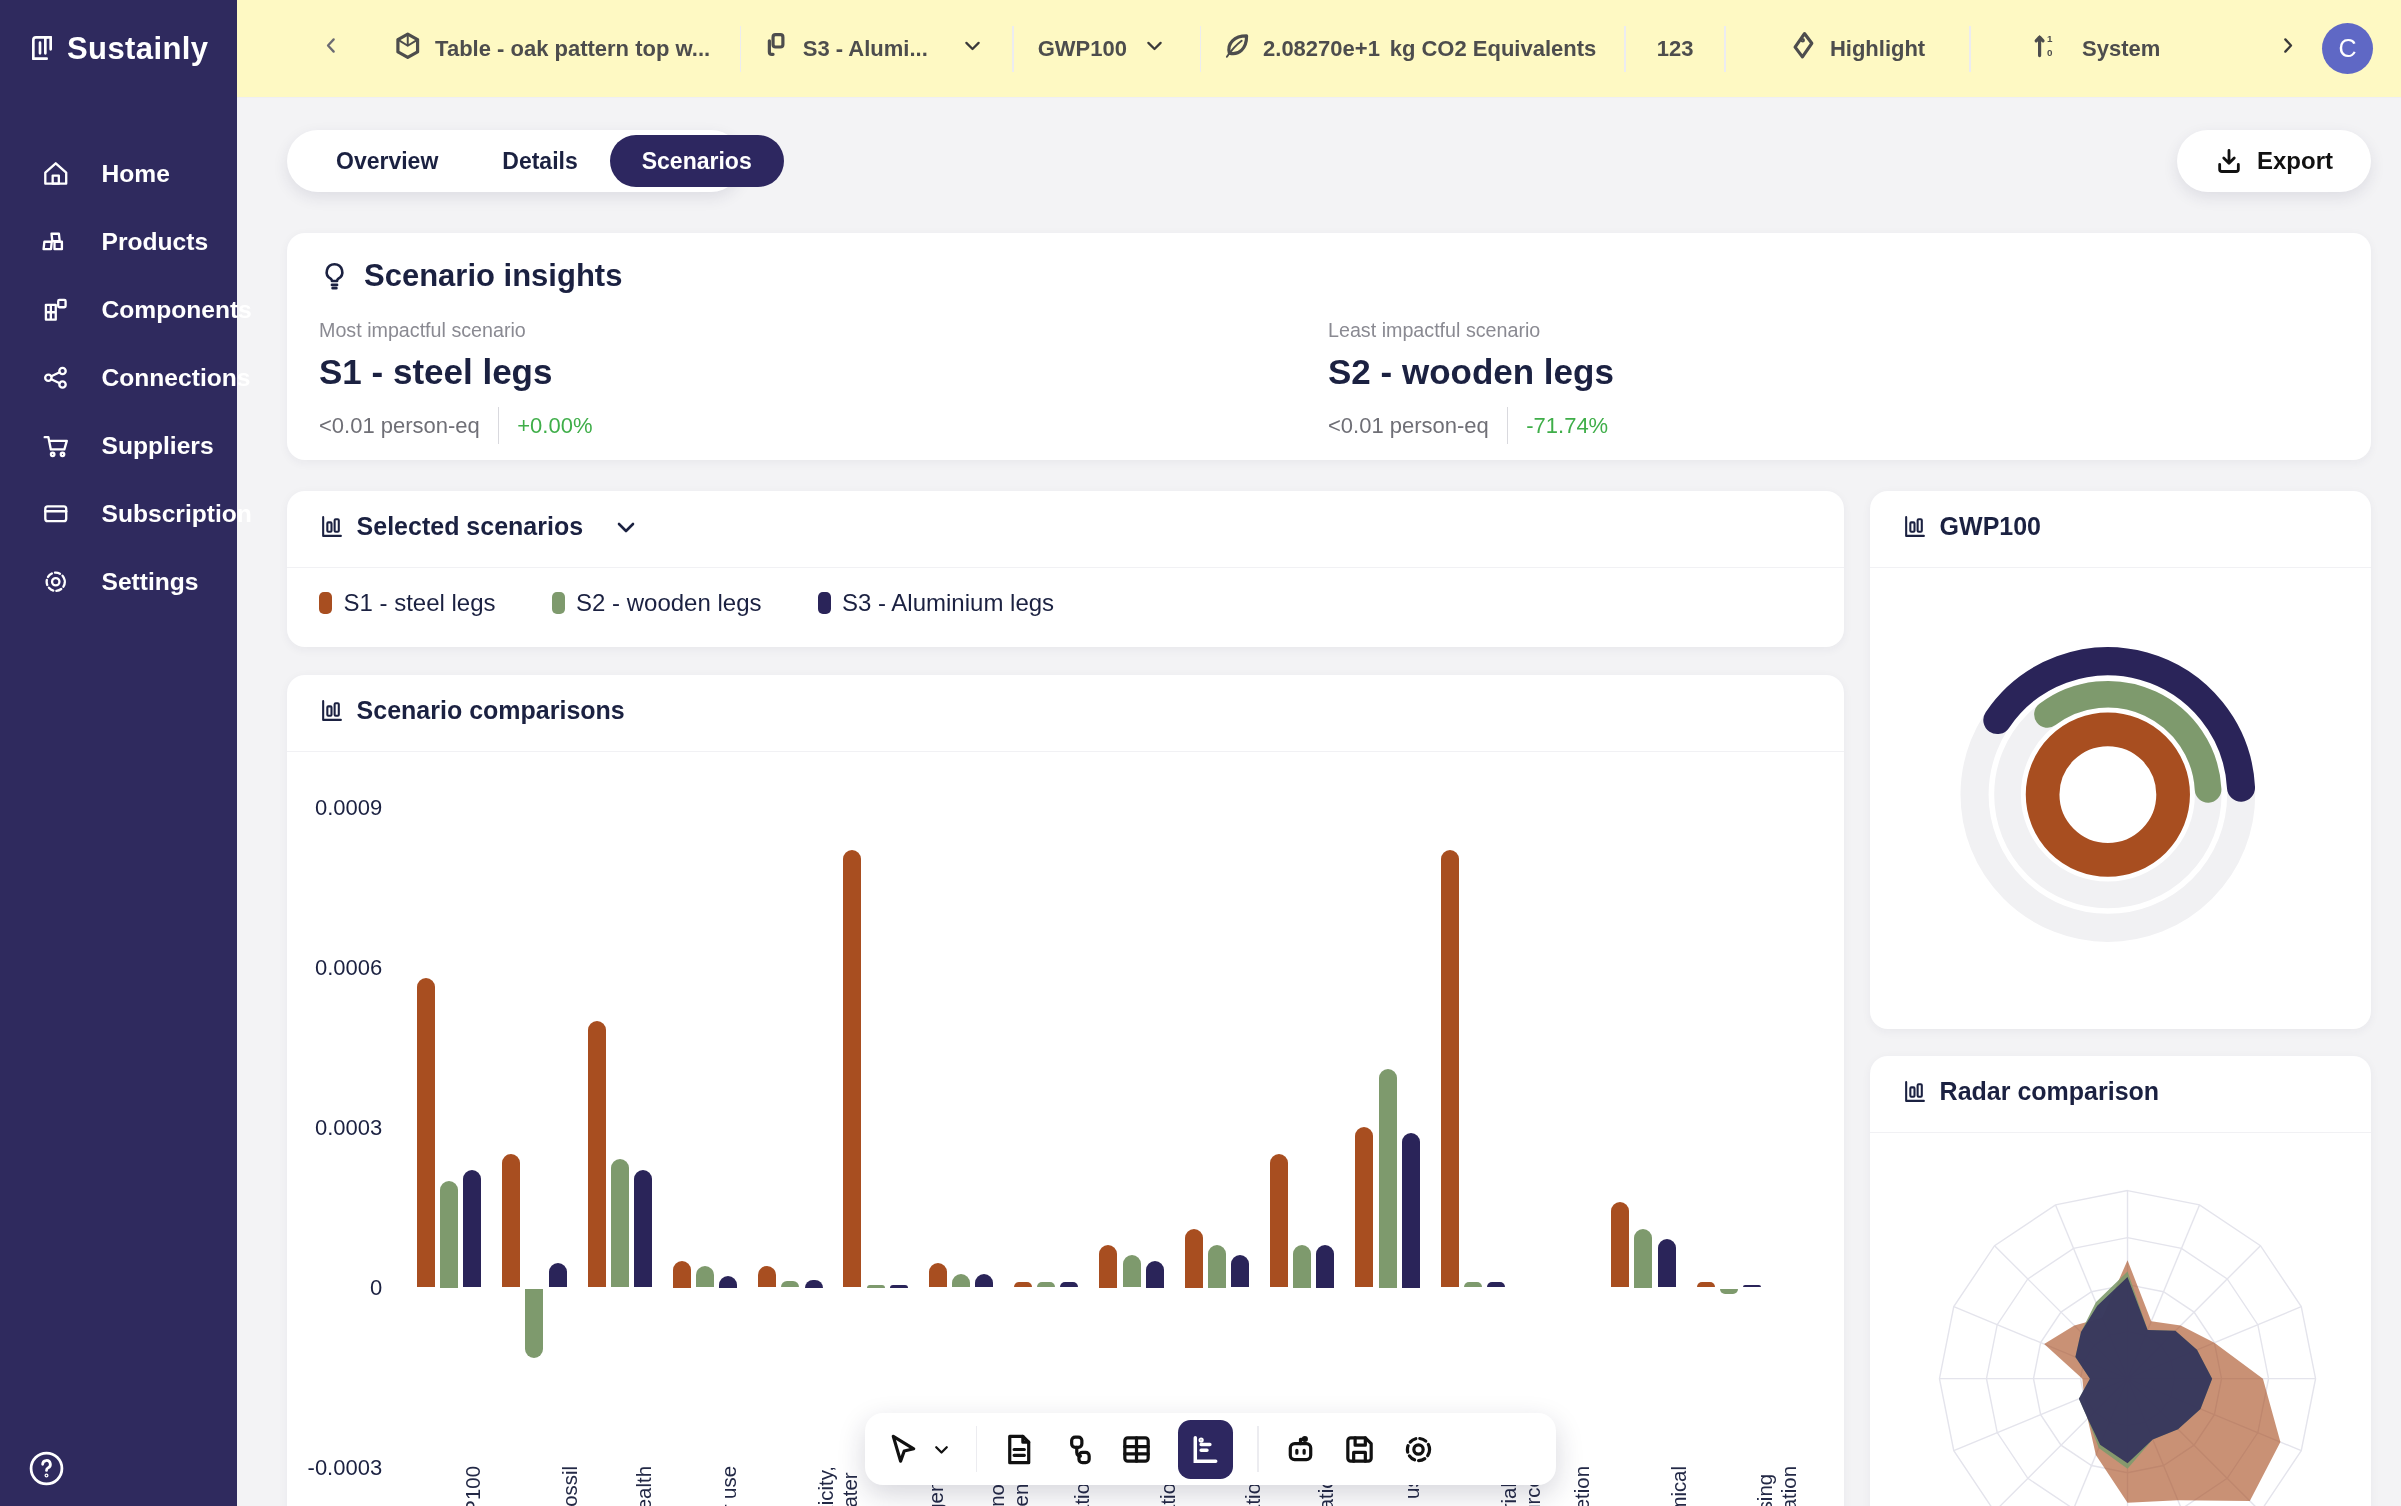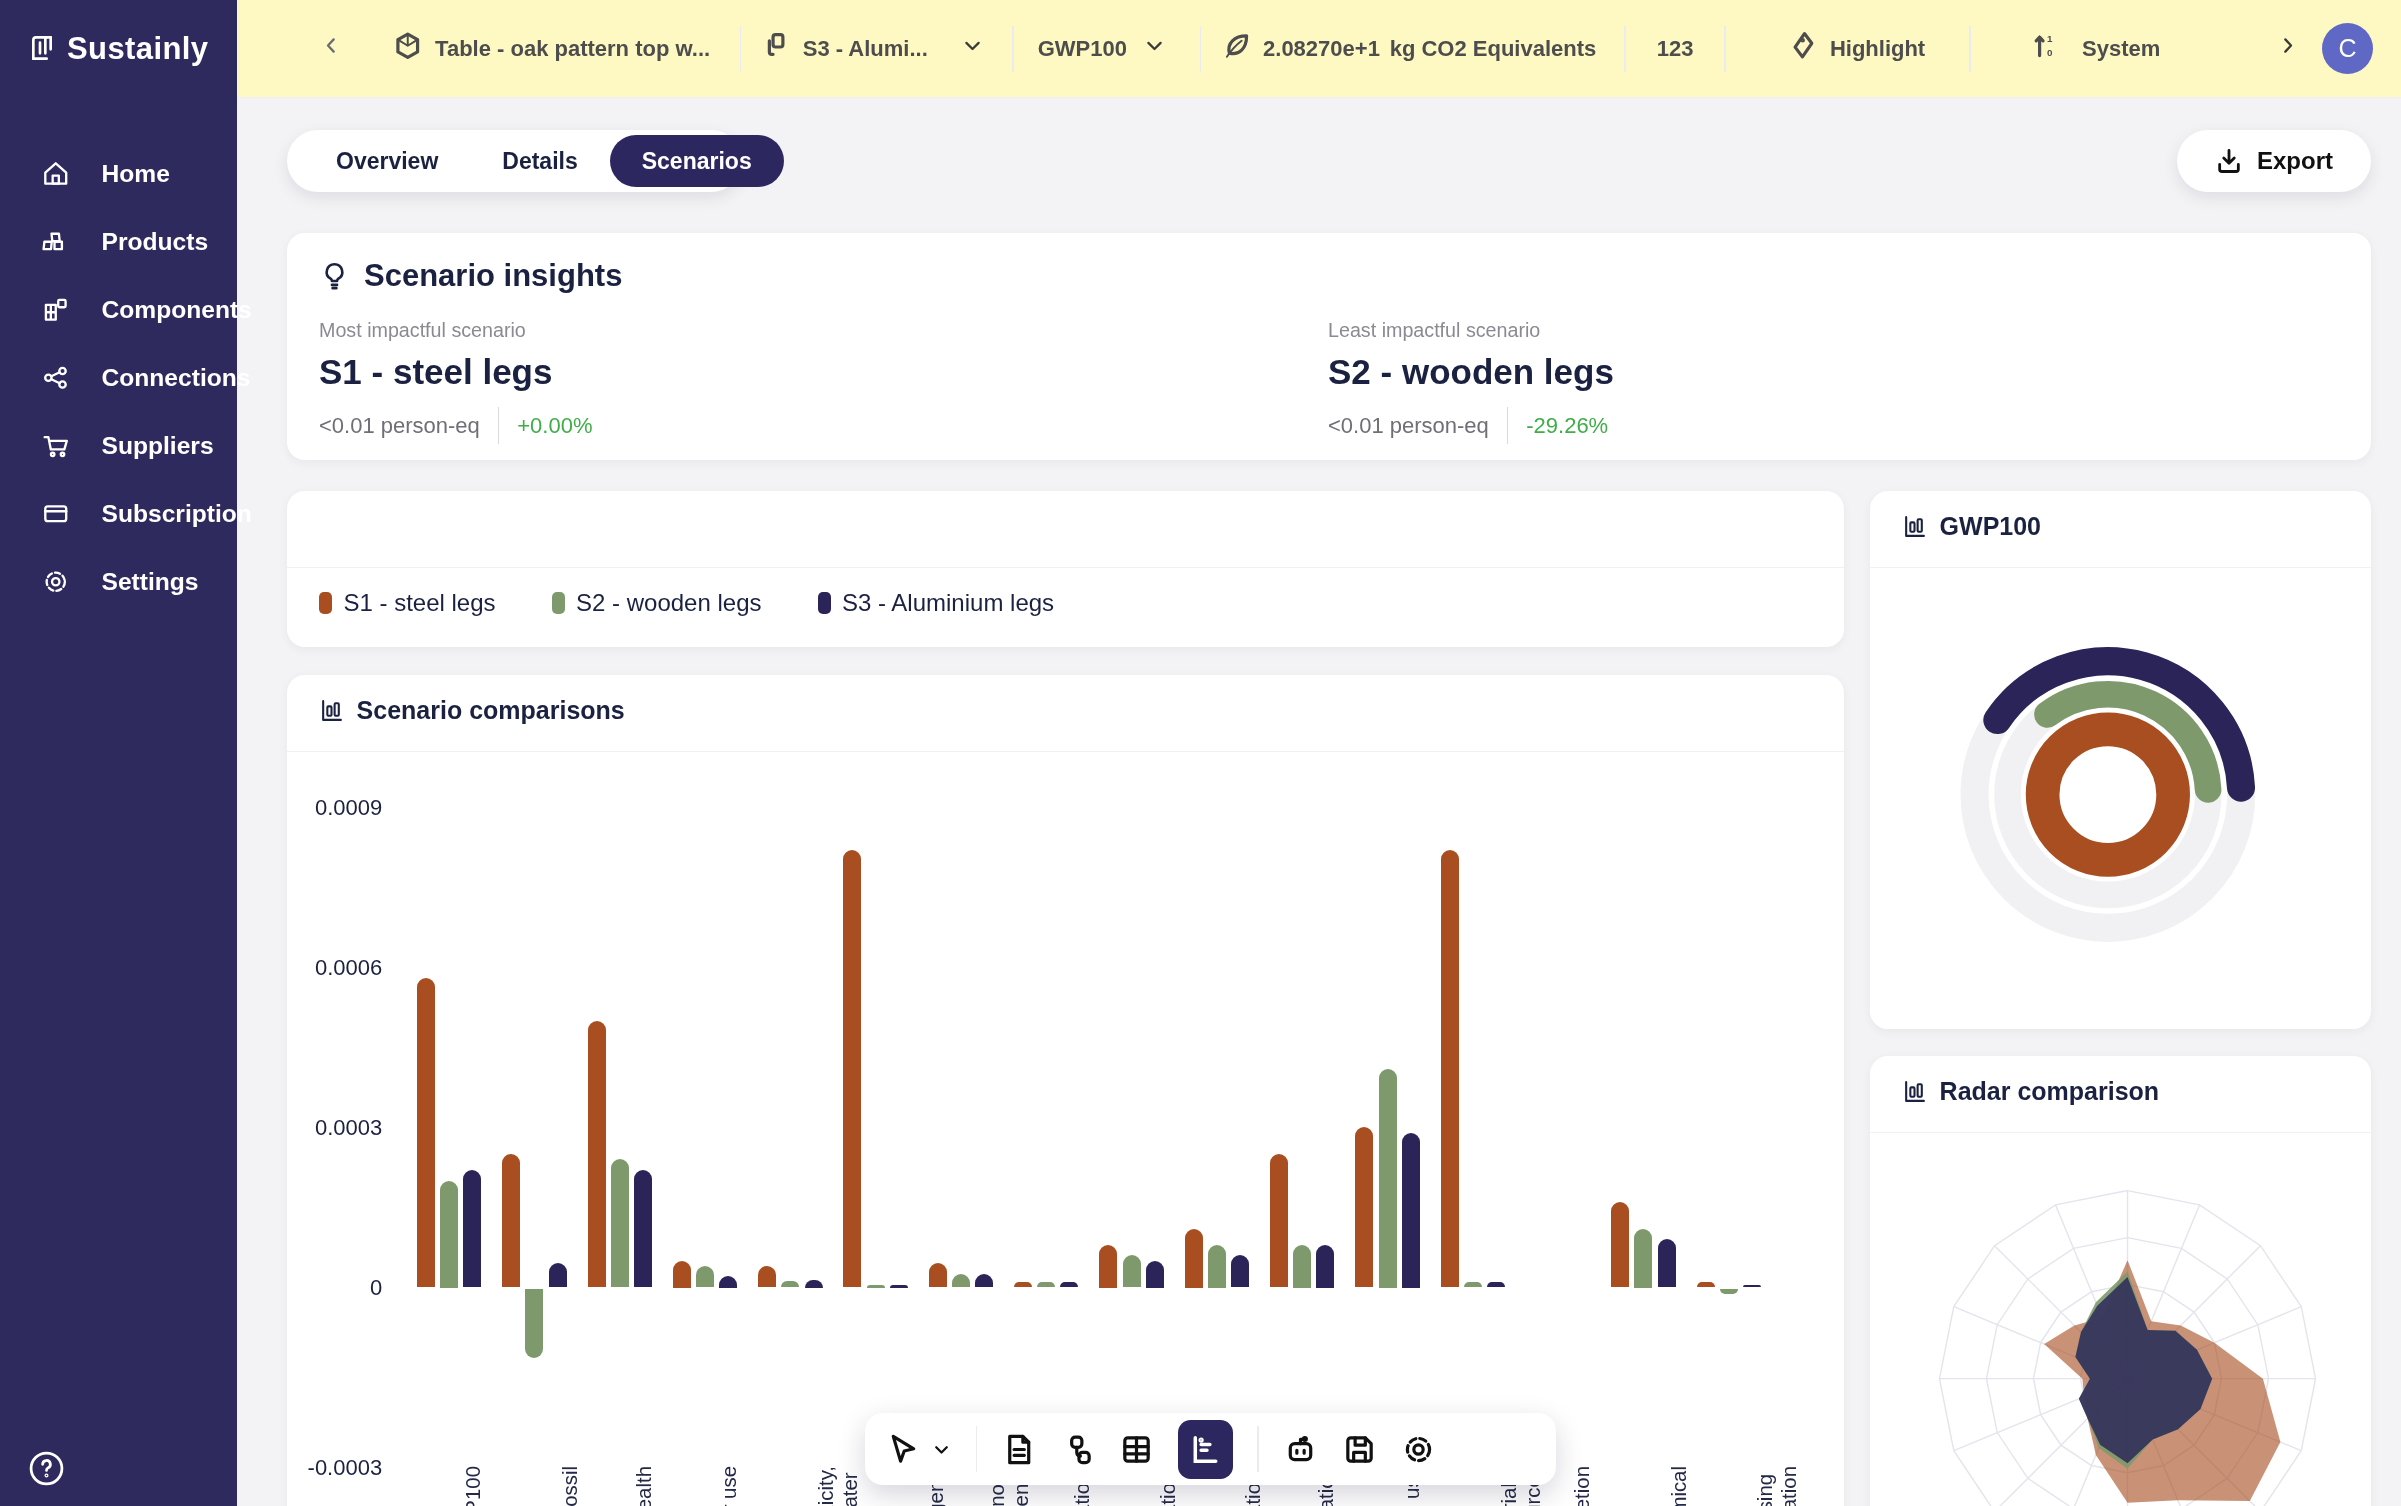--- a/index.html
+++ b/index.html
@@ -239,26 +239,37 @@
         <span class="ins-vsep"></span>
         <span class="delta">+0.00%</span>
       </div>
     </div>
     <div class="abs" style="left:1041px; top:86px;">
       <div class="ins-caption">Least impactful scenario</div>
       <div class="ins-name">S2 - wooden legs</div>
       <div class="ins-value-row">
         <span>&lt;0.01 person-eq</span>
         <span class="ins-vsep"></span>
-        <span class="delta">-29.26%</span>
+        <span class="delta">-71.74%</span>
       </div>
     </div>
   </section>
 
   <section class="card" style="left:287px; top:491px; width:1557px; height:156px;">
+    <div class="card-head" style="padding-top:21px;">
+      <svg class="stroke" width="25" height="25" viewBox="0 0 24 24" style="color:#1b2141;stroke-width:2">
+          <path d="M4 3 v18 h17"></path>
+          <rect x="8" y="8" width="4" height="9" rx="1"></rect>
+          <rect x="15" y="5" width="4" height="12" rx="1"></rect>
+        </svg>
+      <span>Selected scenarios</span>
+      <svg class="stroke" width="24" height="24" viewBox="0 0 24 24" style="color:#1b2141;margin-left:18px;cursor:pointer">
+          <path d="M5 9 L12 16 L19 9"></path>
+        </svg>
+    </div>
     <div class="card-hr"></div>
     <div class="legend-row" id="legend-row">
         <div class="legend-item">
           <div class="legend-chip" style="background: rgb(168, 78, 32);"></div>
           <span>S1 - steel legs</span>
         </div>
         <div class="legend-item">
           <div class="legend-chip" style="background: rgb(126, 154, 109);"></div>
           <span>S2 - wooden legs</span>
         </div>

